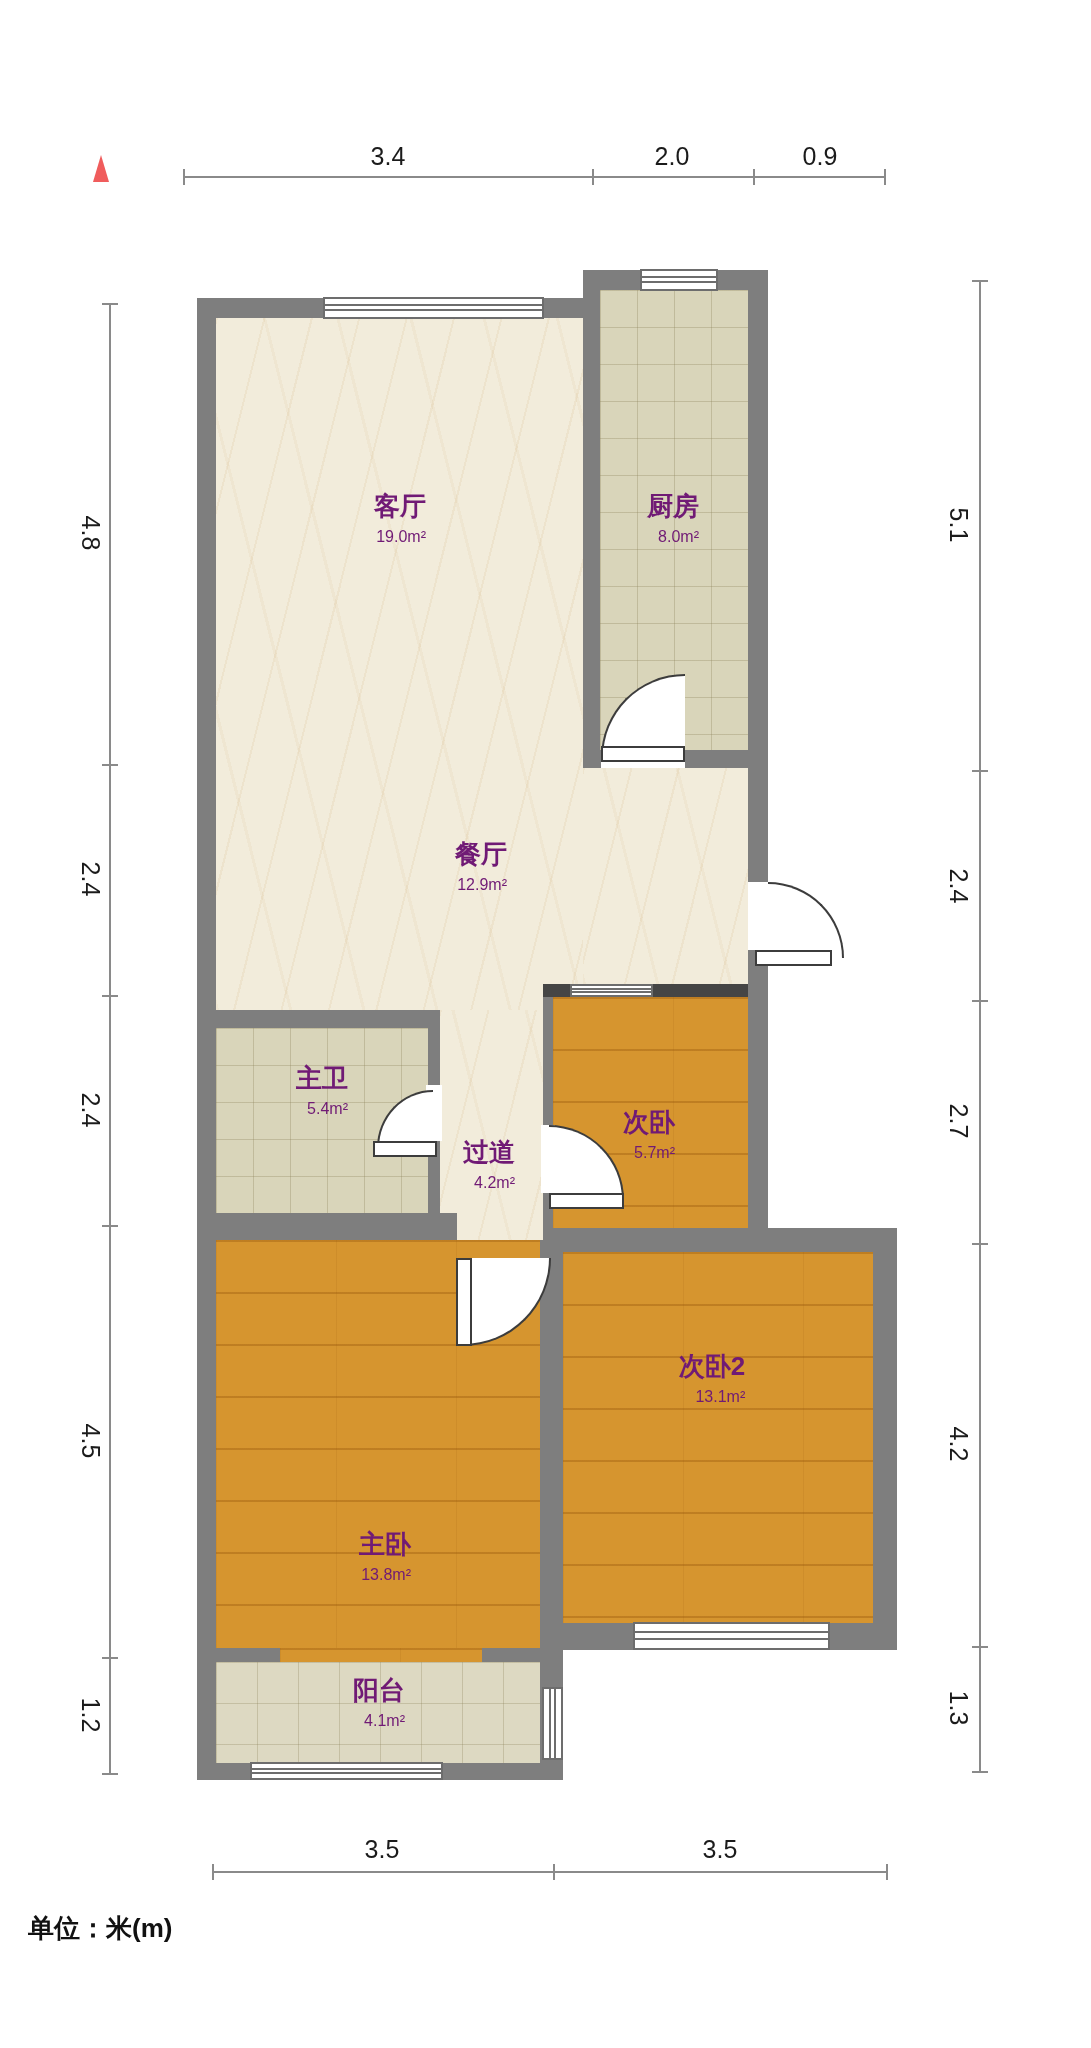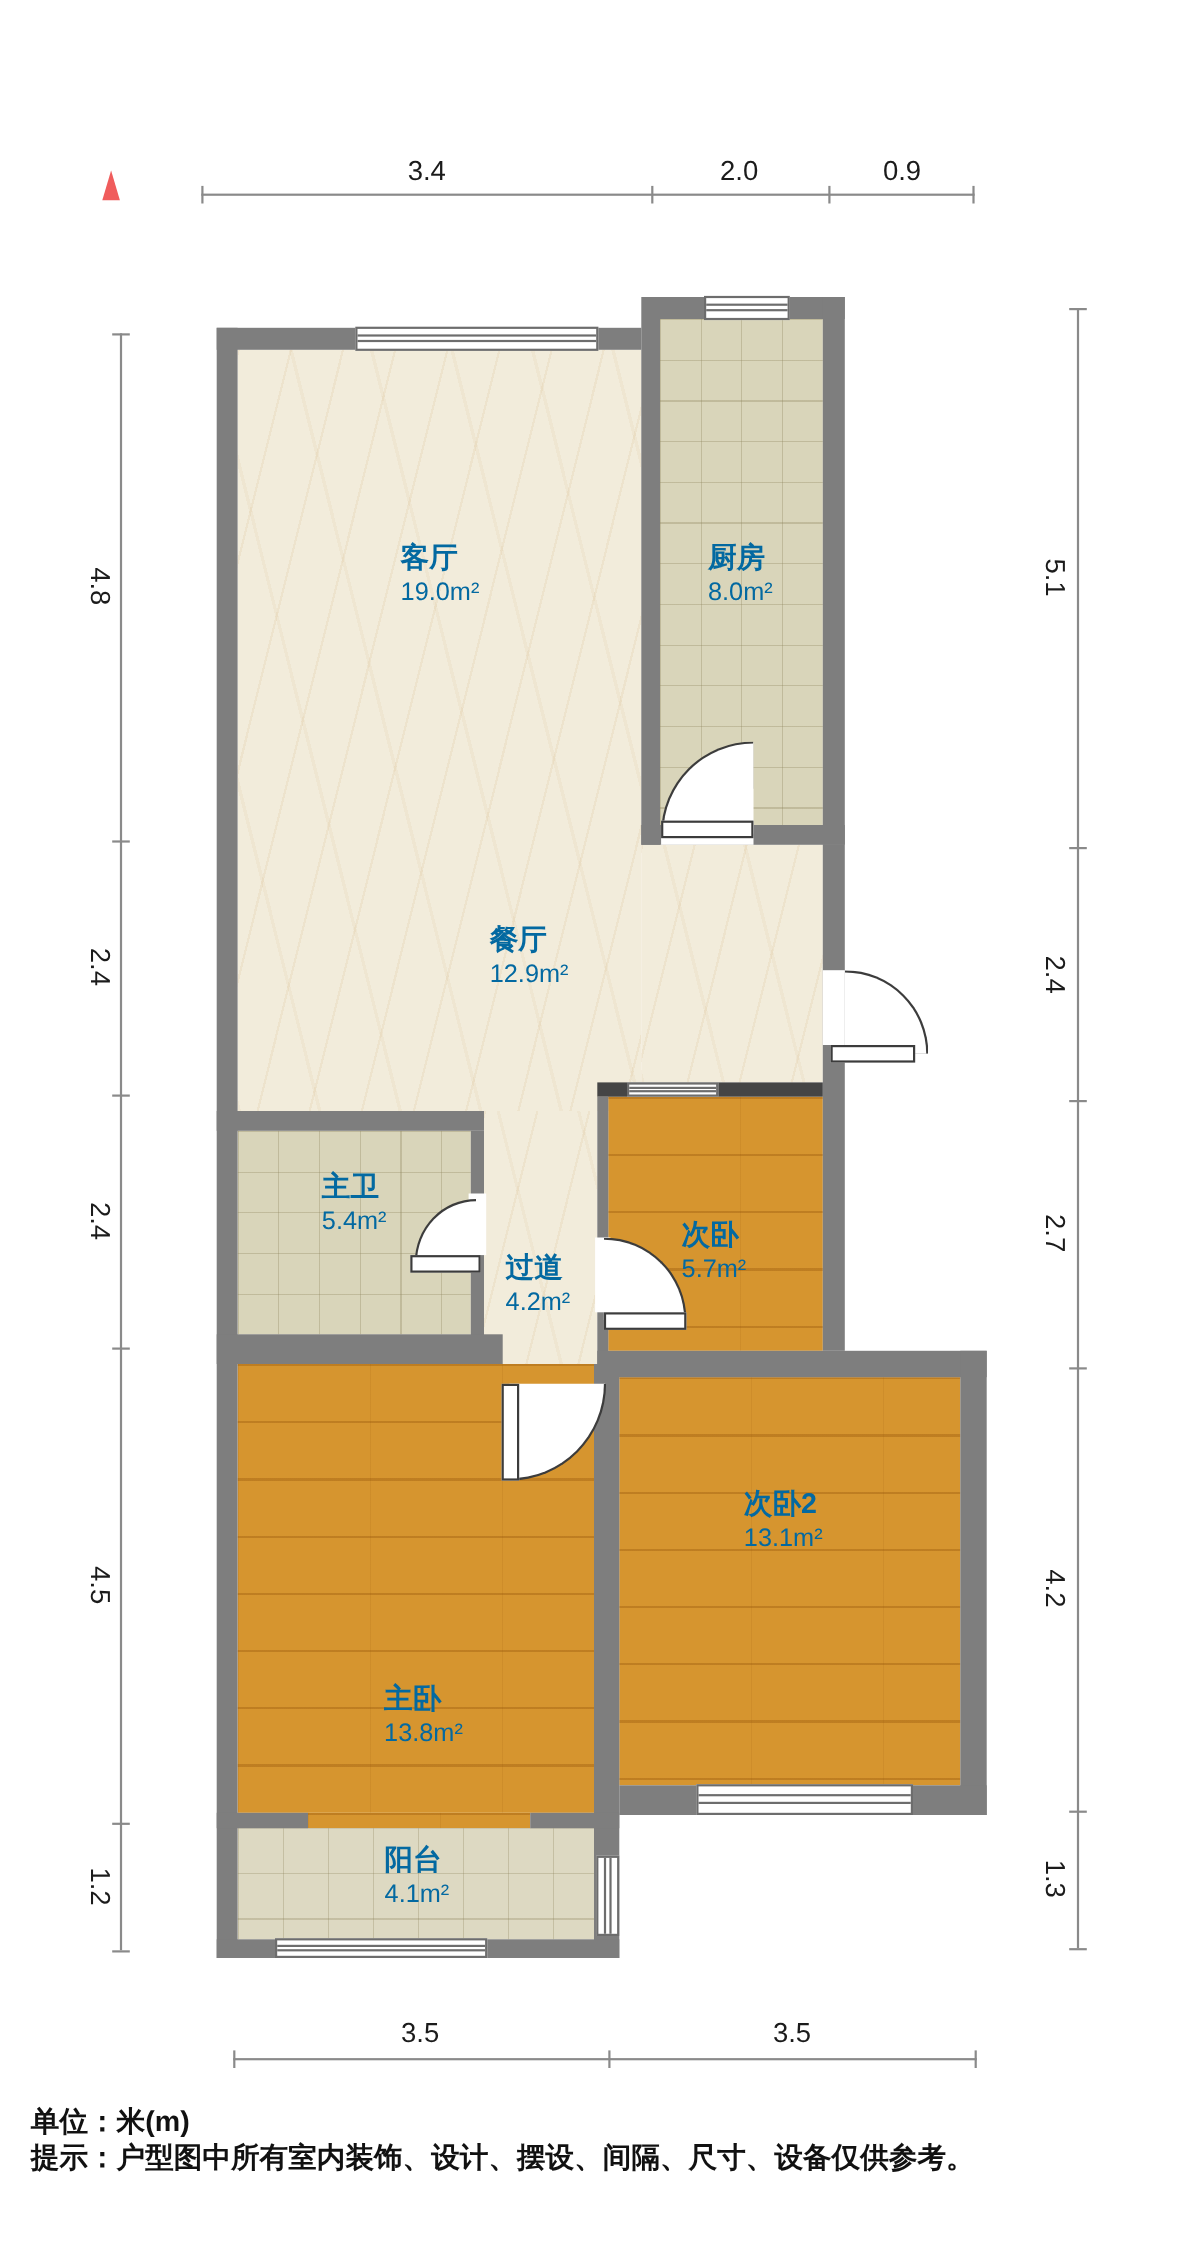--- a/index.html
+++ b/index.html
@@ -33,23 +33,23 @@
   .door-arc{position:absolute;background:#fff;box-sizing:border-box;border:0 solid #3c3c3c;}
   .arc-tl{border-top-left-radius:100% 100%;border-top-width:2px;border-left-width:2px;}
   .arc-tr{border-top-right-radius:100% 100%;border-top-width:2px;border-right-width:2px;}
   .arc-br{border-bottom-right-radius:100% 100%;border-bottom-width:2px;border-right-width:2px;}
   .door-leaf{position:absolute;background:#fff;border:2px solid #3c3c3c;box-sizing:border-box;}
   
   .dim{position:absolute;background:#8a8a8a;}
   .dim-label{position:absolute;color:#1b1b1b;font-size:25px;transform:translate(-50%,-50%);white-space:nowrap;}
   .dim-label.vert{writing-mode:vertical-rl;}
   
-  .room-label{position:absolute;transform:translateX(-50%);text-align:left;color:#0369a1;}
+  .room-label{position:absolute;transform:translateX(-50%);text-align:right;color:#701a75;}
   .room-name{font-size:26px;font-weight:600;line-height:32px;white-space:nowrap;}
-  .room-area{font-size:23px;font-weight:400;line-height:30px;white-space:nowrap;}
+  .room-area{font-size:16px;font-weight:400;line-height:30px;white-space:nowrap;}
   
   .compass{position:absolute;left:93px;top:155px;width:0;height:0;
            border-left:8px solid transparent;border-right:8px solid transparent;
            border-bottom:27px solid #f05c5c;}
   
   .footer{position:absolute;left:28px;color:#111;font-weight:700;font-size:26px;line-height:33px;}
 </style>
 </head>
 <body>
 
@@ -188,15 +188,14 @@
   <div class="dim-label vert" style="left:958px;top:1708px;">1.3</div>
 
   <div class="dim" style="left:212px;top:1871px;width:676px;height:2px;"></div>
   <div class="dim" style="left:212px;top:1864px;width:2px;height:16px;"></div>
   <div class="dim" style="left:553px;top:1864px;width:2px;height:16px;"></div>
   <div class="dim" style="left:886px;top:1864px;width:2px;height:16px;"></div>
   <div class="dim-label" style="left:382px;top:1849px;">3.5</div>
   <div class="dim-label" style="left:720px;top:1849px;">3.5</div>
 
   <div class="footer" style="top:1912px;">单位：米(m)</div>
-  <div class="footer" style="top:1945px;">提示：户型图中所有室内装饰、设计、摆设、间隔、尺寸、设备仅供参考。</div>
 
 </div>
 
 </body></html>

